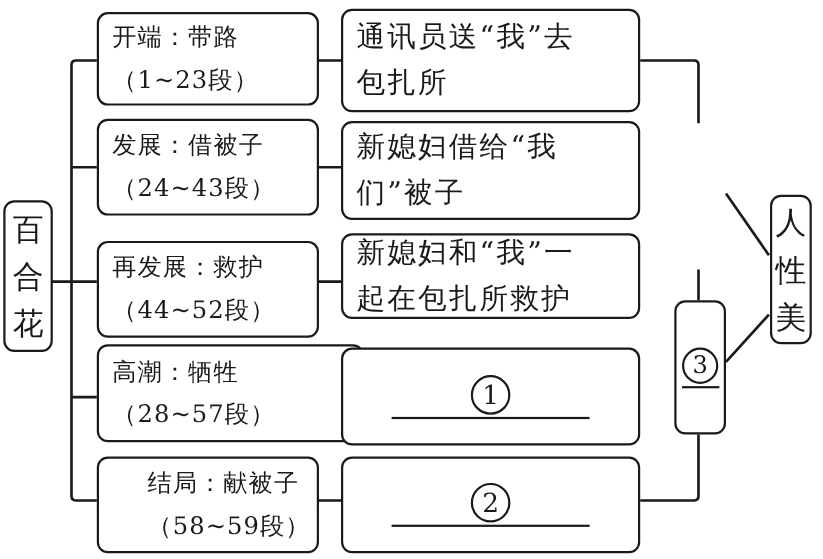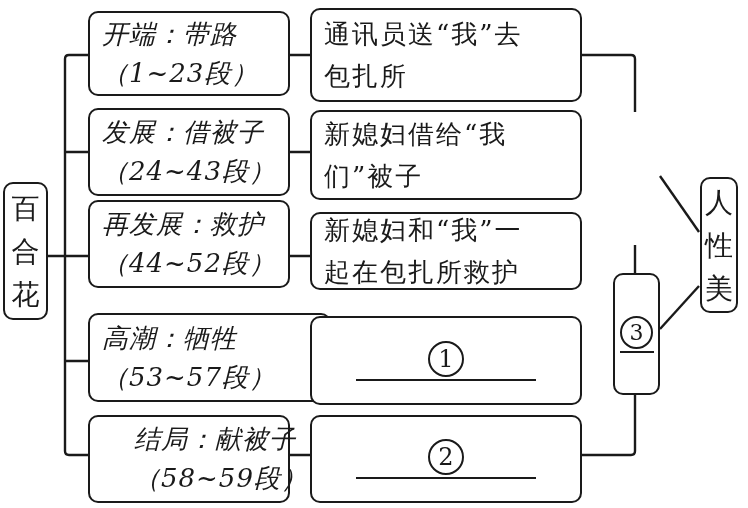--- a/index.html
+++ b/index.html
@@ -18,25 +18,24 @@
     border: 2.5px solid #1a1a1a;
     border-radius: 10px;
     background: #ffffff;
     display: flex;
     flex-direction: column;
     justify-content: center;
   }
   
   .stage-box { padding: 2px 8px 2px 12px; }
   .stage-box .line {
-    font-size: 26px;
+    font-size: 22px;
     line-height: 39px;
     letter-spacing: 1px;
     white-space: nowrap;
-    font-style: italic;
   }
   
   .desc-box { padding: 2px 6px 2px 12px; }
   .desc-box .line {
     font-size: 26px;
     line-height: 42px;
     letter-spacing: 2px;
     white-space: nowrap;
   }
   
@@ -85,27 +84,27 @@
   </div>
 
   <div class="box stage-box" style="left:88px; top:11px;  width:202px; height:85px;">
     <div class="line">开端：带路</div>
     <div class="line">（1~23段）</div>
   </div>
   <div class="box stage-box" style="left:88px; top:108px; width:202px; height:88px;">
     <div class="line">发展：借被子</div>
     <div class="line">（24~43段）</div>
   </div>
-  <div class="box stage-box" style="left:88px; top:200px; width:202px; height:88px;">
+  <div class="box stage-box" style="left:88px; top:219px; width:202px; height:88px;">
     <div class="line">再发展：救护</div>
     <div class="line">（44~52段）</div>
   </div>
   <div class="box stage-box" style="left:88px; top:313px; width:243px; height:89px;">
     <div class="line">高潮：牺牲</div>
-    <div class="line">（53~57段）</div>
+    <div class="line">（28~57段）</div>
   </div>
   <div class="box stage-box" style="left:88px; top:415px; width:202px; height:88px;padding-left:44px;">
     <div class="line">结局：献被子</div>
     <div class="line">（58~59段）</div>
   </div>
 
   <div class="box desc-box" style="left:310px; top:110px; width:272px; height:90px;">
     <div class="line">新媳妇借给“我</div>
     <div class="line">们”被子</div>
   </div>

